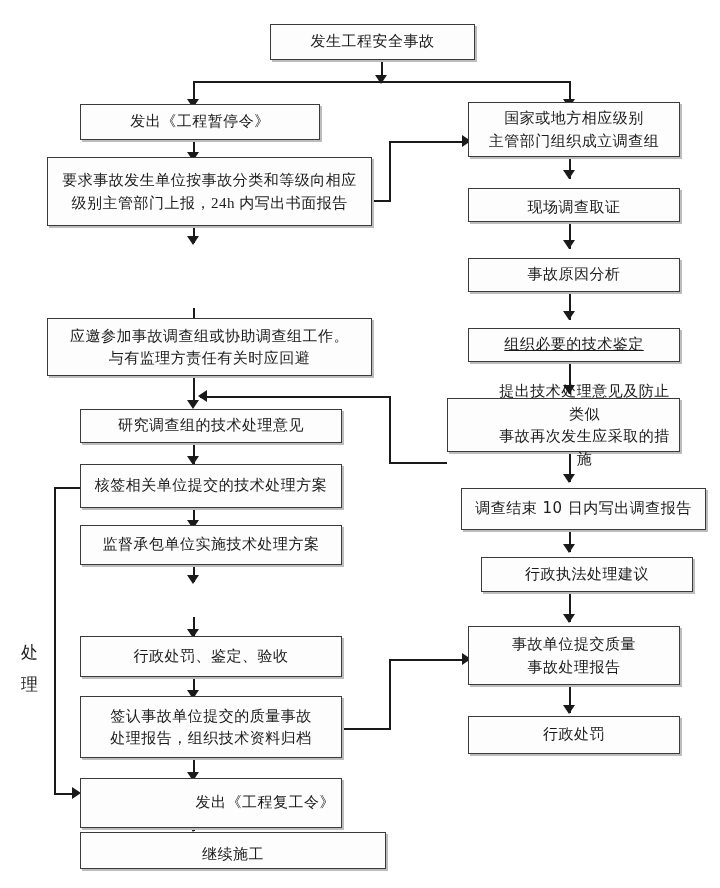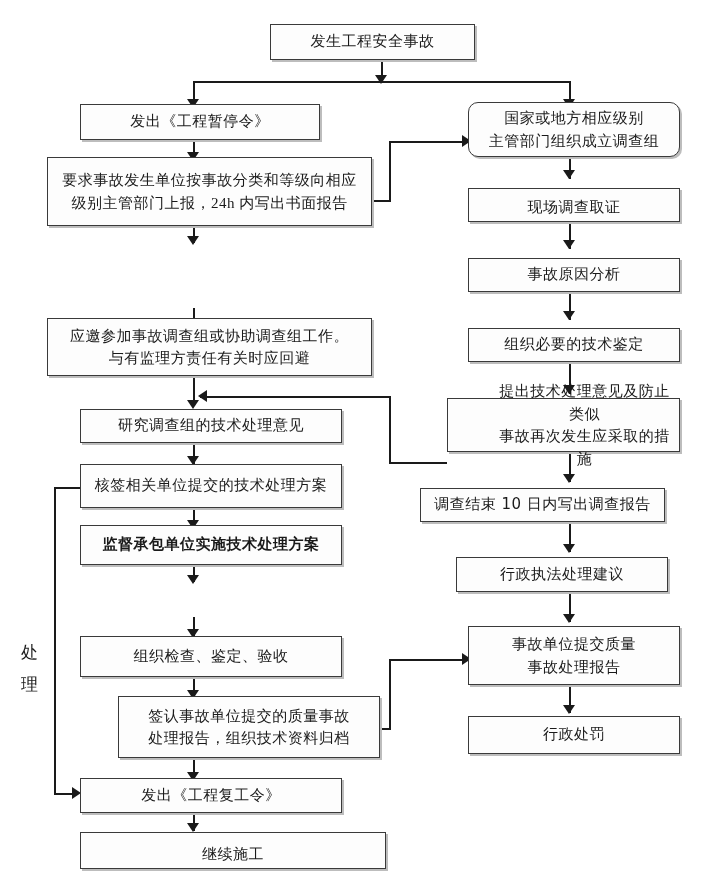--- a/index.html
+++ b/index.html
@@ -189,69 +189,69 @@
   </div>
 
   <div class="node" style="left:80px; top:409px; width:262px; height:34px;">
     <span class="txt">研究调查组的技术处理意见</span>
   </div>
 
   <div class="node" style="left:80px; top:464px; width:262px; height:44px;">
     <span class="txt">核签相关单位提交的技术处理方案</span>
   </div>
 
-  <div class="node" style="left:80px; top:525px; width:262px; height:40px;font-weight:bold;">
+  <div class="node" style="left:80px; top:525px; width:262px; height:40px;">
     <span class="txt">监督承包单位实施技术处理方案</span>
   </div>
 
 
   <div class="node" style="left:80px; top:636px; width:262px; height:41px;">
-    <span class="txt">组织检查、鉴定、验收</span>
-  </div>
-
-  <div class="node two-line" style="left:80px; top:696px; width:262px; height:62px;margin-left:38px;">
+    <span class="txt">行政处罚、鉴定、验收</span>
+  </div>
+
+  <div class="node two-line" style="left:80px; top:696px; width:262px; height:62px;">
     <span class="txt">签认事故单位提交的质量事故
 处理报告，组织技术资料归档</span>
   </div>
 
-  <div class="node" style="left:80px; top:778px; width:262px; height:35px;">
+  <div class="node" style="left:80px; top:778px; width:262px; height:50px;justify-content:flex-end;">
     <span class="txt">发出《工程复工令》</span>
   </div>
 
   <div class="node" style="left:80px; top:832px; width:306px; height:37px;align-items:flex-end;">
     <span class="txt">继续施工</span>
   </div>
 
-  <div class="node two-line" style="left:468px; top:102px; width:212px; height:55px;border-radius:10px;">
+  <div class="node two-line" style="left:468px; top:102px; width:212px; height:55px;">
     <span class="txt">国家或地方相应级别
 主管部门组织成立调查组</span>
   </div>
 
   <div class="node" style="left:468px; top:188px; width:212px; height:34px;align-items:flex-end;">
     <span class="txt">现场调查取证</span>
   </div>
 
   <div class="node" style="left:468px; top:258px; width:212px; height:34px;">
     <span class="txt">事故原因分析</span>
   </div>
 
-  <div class="node" style="left:468px; top:328px; width:212px; height:34px;">
+  <div class="node" style="left:468px; top:328px; width:212px; height:34px;text-decoration:underline;">
     <span class="txt">组织必要的技术鉴定</span>
   </div>
 
   <div class="node two-line" style="left:447px; top:398px; width:233px; height:54px;padding-left:48px;">
     <span class="txt">提出技术处理意见及防止类似
 事故再次发生应采取的措施</span>
   </div>
 
-  <div class="node" style="left:420px; top:488px; width:245px; height:34px;text-align:right;">
+  <div class="node" style="left:461px; top:488px; width:245px; height:42px;text-align:right;">
     <span class="txt">调查结束 10 日内写出调查报告</span>
   </div>
 
-  <div class="node" style="left:456px; top:557px; width:212px; height:35px;">
+  <div class="node" style="left:481px; top:557px; width:212px; height:35px;">
     <span class="txt">行政执法处理建议</span>
   </div>
 
   <div class="node" style="left:468px; top:716px; width:212px; height:38px;">
     <span class="txt">行政处罚</span>
   </div>
 
   <div class="node two-line" style="left:468px; top:626px; width:212px; height:59px;">
     <span class="txt">事故单位提交质量
 事故处理报告</span>

